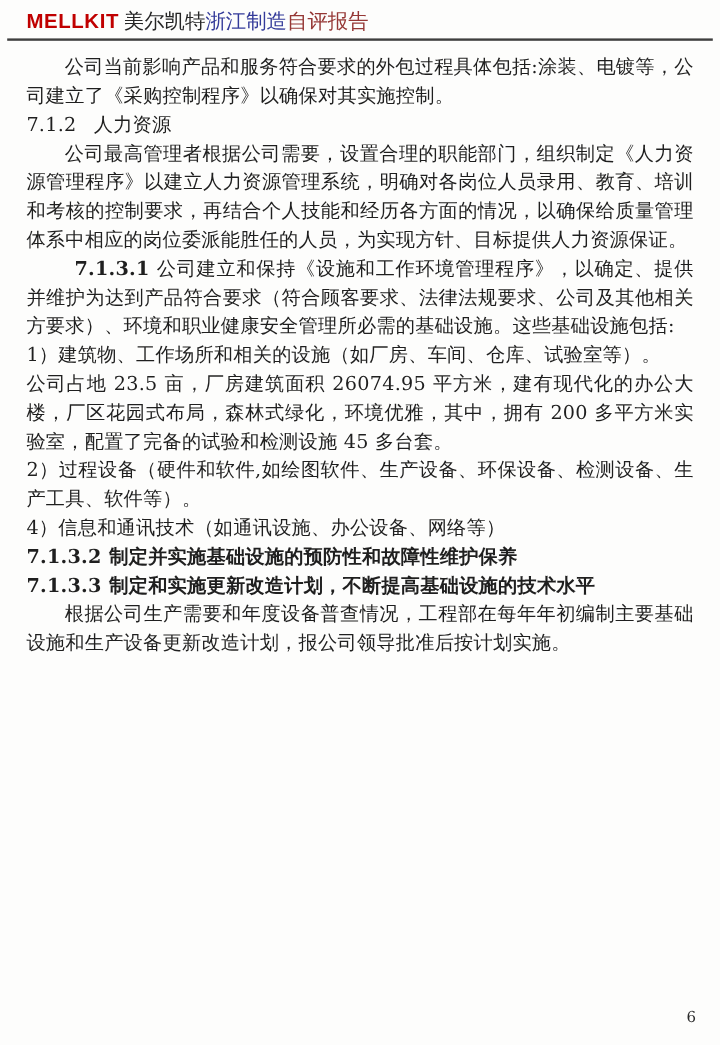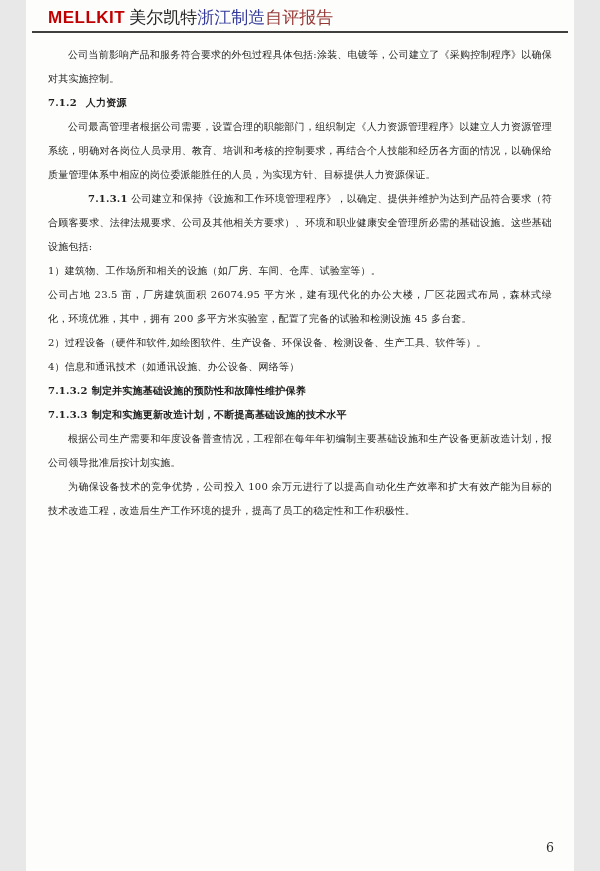--- a/index.html
+++ b/index.html
@@ -1,18 +1,18 @@
 <!DOCTYPE html>
 <html lang="zh"><head>
 <meta charset="utf-8">
 <style>
   html,body{margin:0;padding:0;background:#e8e8e8;}
   .page{
     position:relative;
-    width:548px;height:871px;
+    width:600px;height:871px;
     background:#fdfdfc;
     font-family:"DejaVu Serif","Liberation Serif",serif;
     color:#1f1f1f;
     overflow:hidden;
     margin:0 auto;
   }
   
   .hdr{
     padding:7px 22px 0 22px;
     font-size:17px;
@@ -31,23 +31,23 @@
     margin:3px 6px 0 6px;
   }
   
   .doc{
     padding:10px 22px 0 22px;
     font-size:13.5px;
     line-height:24px;
     text-align:justify;
     letter-spacing:.2px;
   }
-  .doc p,.doc h3{margin:0;padding:0;font-size:10px;line-height:24px;}
+  .doc p,.doc h3{margin:0;padding:0;font-size:16px;line-height:24px;}
   .indent{text-indent:2em;}
-  .heading{font-weight:bold;}
+  .heading{font-weight:normal;}
   .heading .h-num{margin-right:.9em;}
   .heading-run{font-weight:bold;}
   .heading-run .h-num{margin-right:.4em;margin-top:42px;}
   .lead-num{font-weight:bold;margin-right:.35em;margin-left:40px;}
   
   .pageno{
     position:absolute;
     right:20px;bottom:16px;
     font-size:12.5px;
     color:#2b2b2b;
@@ -78,19 +78,18 @@
     <p>公司占地 23.5 亩，厂房建筑面积 26074.95 平方米，建有现代化的办公大楼，厂区花园式布局，森林式绿化，环境优雅，其中，拥有 200 多平方米实验室，配置了完备的试验和检测设施 45 多台套。</p>
     <p>2）过程设备（硬件和软件,如绘图软件、生产设备、环保设备、检测设备、生产工具、软件等）。</p>
     <p>4）信息和通讯技术（如通讯设施、办公设备、网络等）</p>
 
     <h3 class="heading-run"><span class="h-num">7.1.3.2</span><span>制定并实施基础设施的预防性和故障性维护保养</span></h3>
 
 
     <h3 class="heading-run"><span class="h-num">7.1.3.3</span><span>制定和实施更新改造计划，不断提高基础设施的技术水平</span></h3>
 
     <p class="indent">根据公司生产需要和年度设备普查情况，工程部在每年年初编制主要基础设施和生产设备更新改造计划，报公司领导批准后按计划实施。</p>
-    <p class="indent">为确保设备技术的竞争优势，公司投入 100 余万元进行了以提高自动化生产效率和扩大有效产能为目标的技术改造工程，改造后生产工作环境的提升，提高了员工的稳定性和工作积极性。</p>
 
   </div>
 
   <div class="pageno">6</div>
 
 </div>
 
 </body></html>

